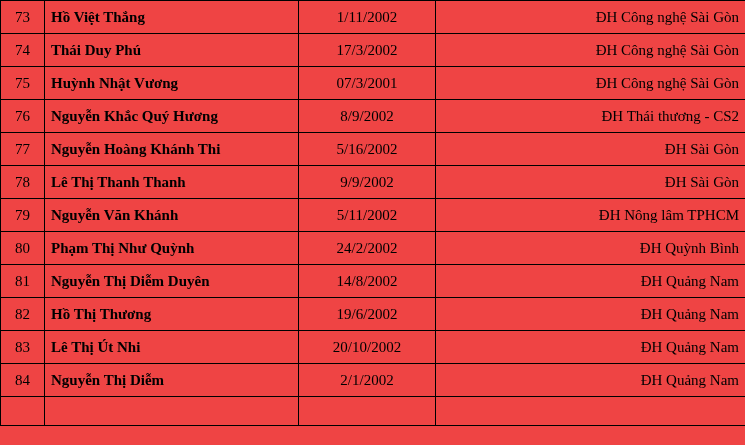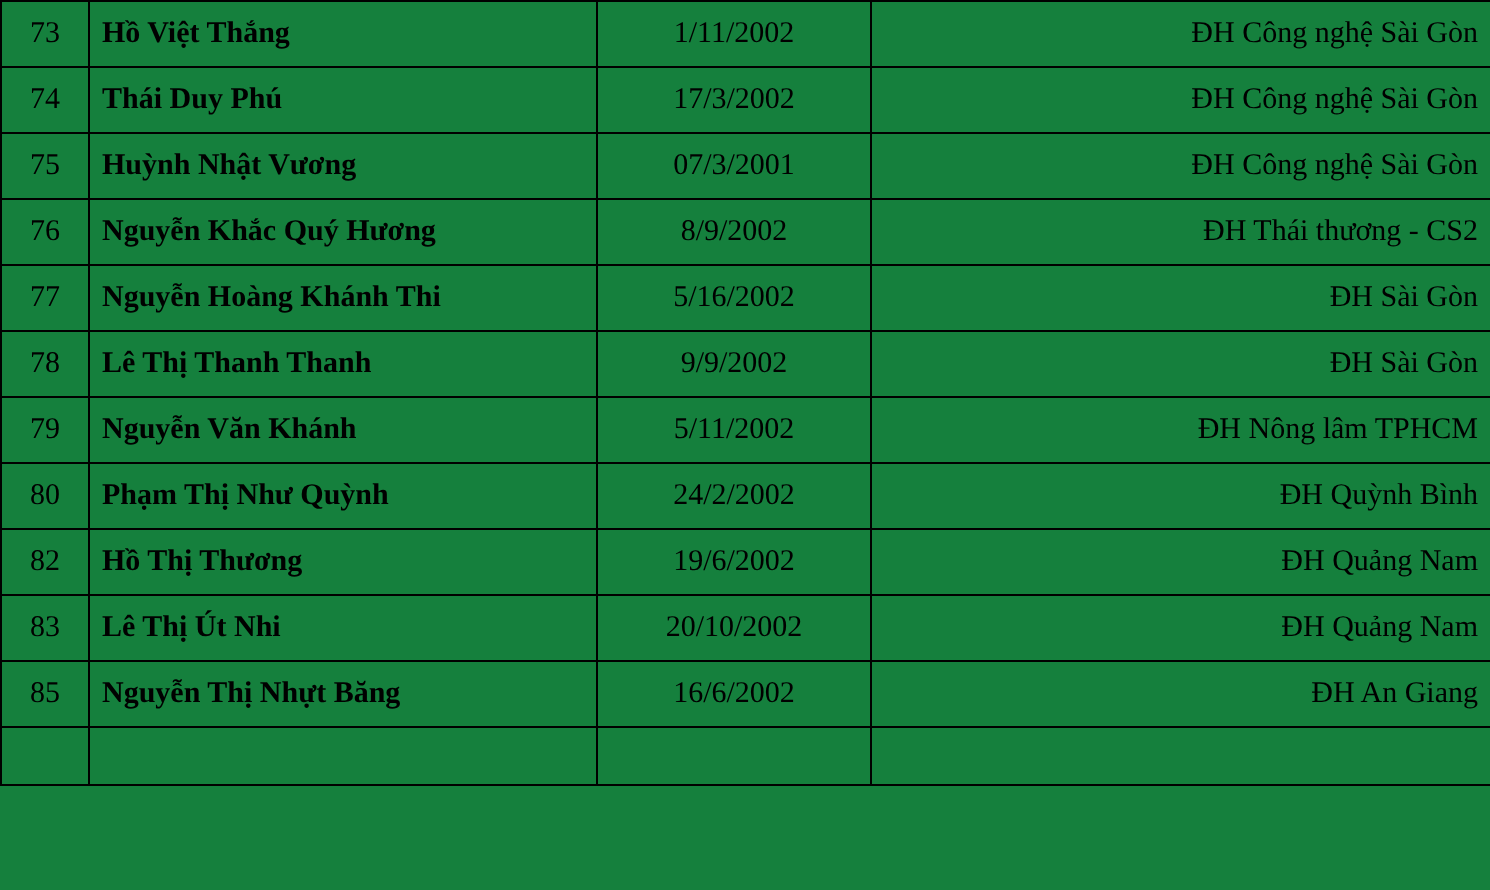--- a/index.html
+++ b/index.html
@@ -11,21 +11,21 @@
     width: 745px;
     height: 445px;
     overflow: hidden;
     font-family: "Liberation Serif", serif;
     color: #000000;
   }
   .page {
     position: relative;
     width: 745px;
     height: 445px;
-    background: #15803d;
+    background: #ef4444;
   }
   table.doc-table {
     border-collapse: collapse;
     table-layout: fixed;
     width: 745px;
     margin: 0;
     padding: 0;
   }
   table.doc-table col.c-stt { width: 44px; }
   table.doc-table col.c-name { width: 254px; }
@@ -116,36 +116,42 @@
         <td class="dob">5/11/2002</td>
         <td class="school">ĐH Nông lâm TPHCM</td>
       </tr>
       <tr>
         <td class="stt">80</td>
         <td class="name">Phạm Thị Như Quỳnh</td>
         <td class="dob">24/2/2002</td>
         <td class="school">ĐH Quỳnh Bình</td>
       </tr>
       <tr>
+        <td class="stt">81</td>
+        <td class="name">Nguyễn Thị Diễm Duyên</td>
+        <td class="dob">14/8/2002</td>
+        <td class="school">ĐH Quảng Nam</td>
+      </tr>
+      <tr>
         <td class="stt">82</td>
         <td class="name">Hồ Thị Thương</td>
         <td class="dob">19/6/2002</td>
         <td class="school">ĐH Quảng Nam</td>
       </tr>
       <tr>
         <td class="stt">83</td>
         <td class="name">Lê Thị Út Nhi</td>
         <td class="dob">20/10/2002</td>
         <td class="school">ĐH Quảng Nam</td>
       </tr>
       <tr>
-        <td class="stt">85</td>
-        <td class="name">Nguyễn Thị Nhựt Băng</td>
-        <td class="dob">16/6/2002</td>
-        <td class="school">ĐH An Giang</td>
+        <td class="stt">84</td>
+        <td class="name">Nguyễn Thị Diễm</td>
+        <td class="dob">2/1/2002</td>
+        <td class="school">ĐH Quảng Nam</td>
       </tr>
       <tr class="last-row">
         <td class="stt"></td>
         <td class="name"></td>
         <td class="dob"></td>
         <td class="school"></td>
       </tr>
     </tbody>
   </table>
 </div>

